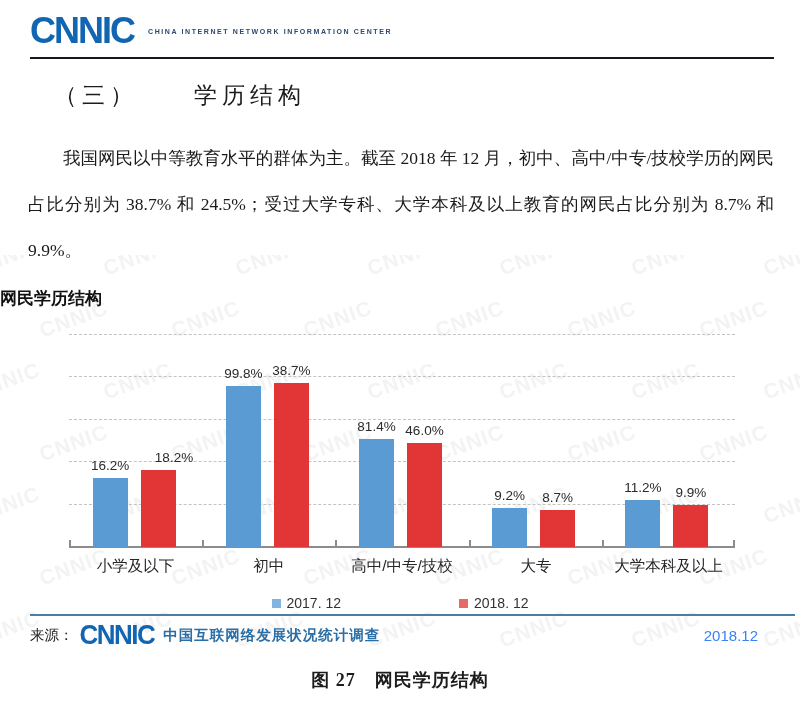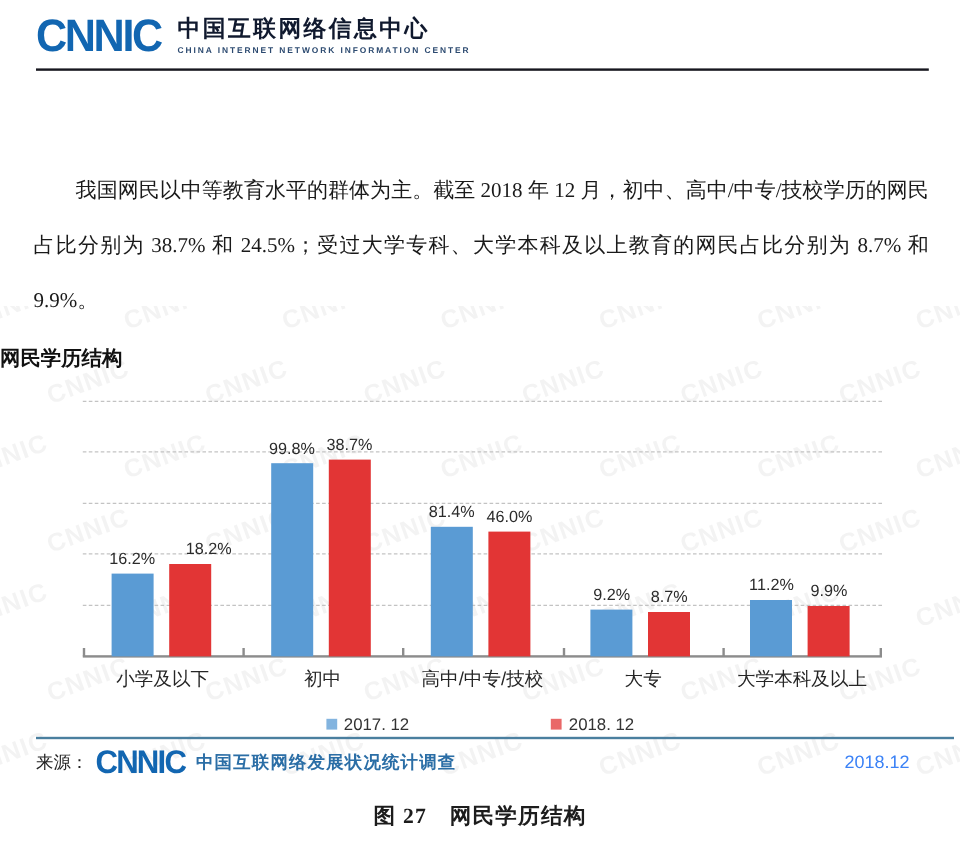--- a/index.html
+++ b/index.html
@@ -81,26 +81,26 @@
   }
 </style>
 </head>
 <body>
 
 <div class="page">
 
   <div class="header">
     <span class="logo-big">CNNIC</span>
     <span class="org-block">
-      <span class="org-cn">中国互联网络信息中心</span>
       <span class="org-en">CHINA INTERNET NETWORK INFORMATION CENTER</span>
     </span>
   </div>
   <div class="header-rule"></div>
 
+  <div class="section-heading">（三）　　学历结构</div>
   <div class="body-paragraph">我国网民以中等教育水平的群体为主。截至 2018 年 12 月，初中、高中/中专/技校学历的网民占比分别为 38.7% 和 24.5%；受过大学专科、大学本科及以上教育的网民占比分别为 8.7% 和 9.9%。</div>
 
   <div class="chart-region">
     <div class="watermark-layer">
         <span style="top: -10px; left: -30px;">CNNIC</span>
         <span style="top: -10px; left: 102px;">CNNIC</span>
         <span style="top: -10px; left: 234px;">CNNIC</span>
         <span style="top: -10px; left: 366px;">CNNIC</span>
         <span style="top: -10px; left: 498px;">CNNIC</span>
         <span style="top: -10px; left: 630px;">CNNIC</span>

